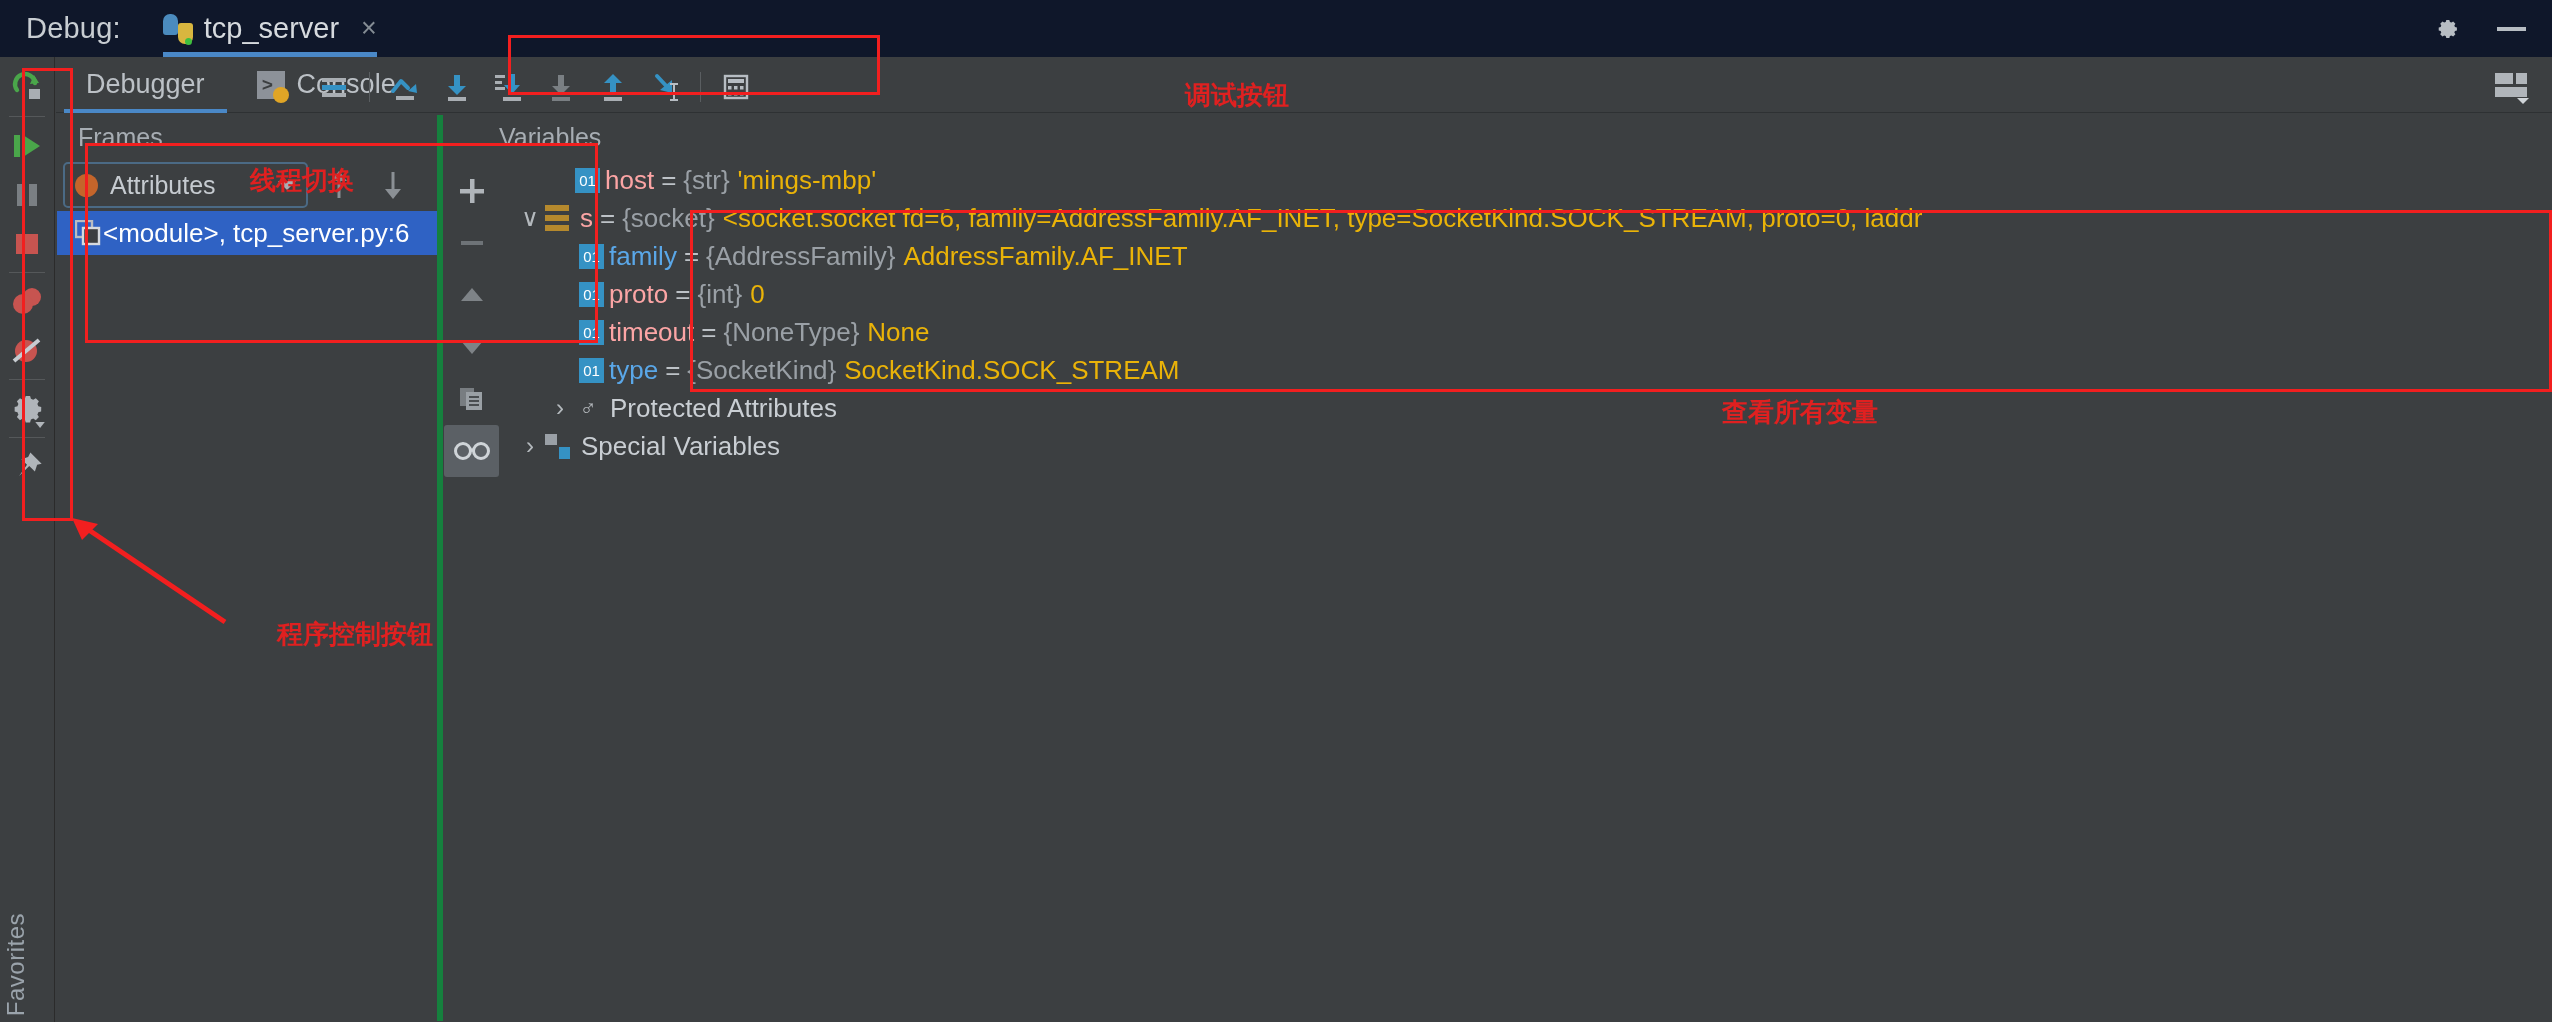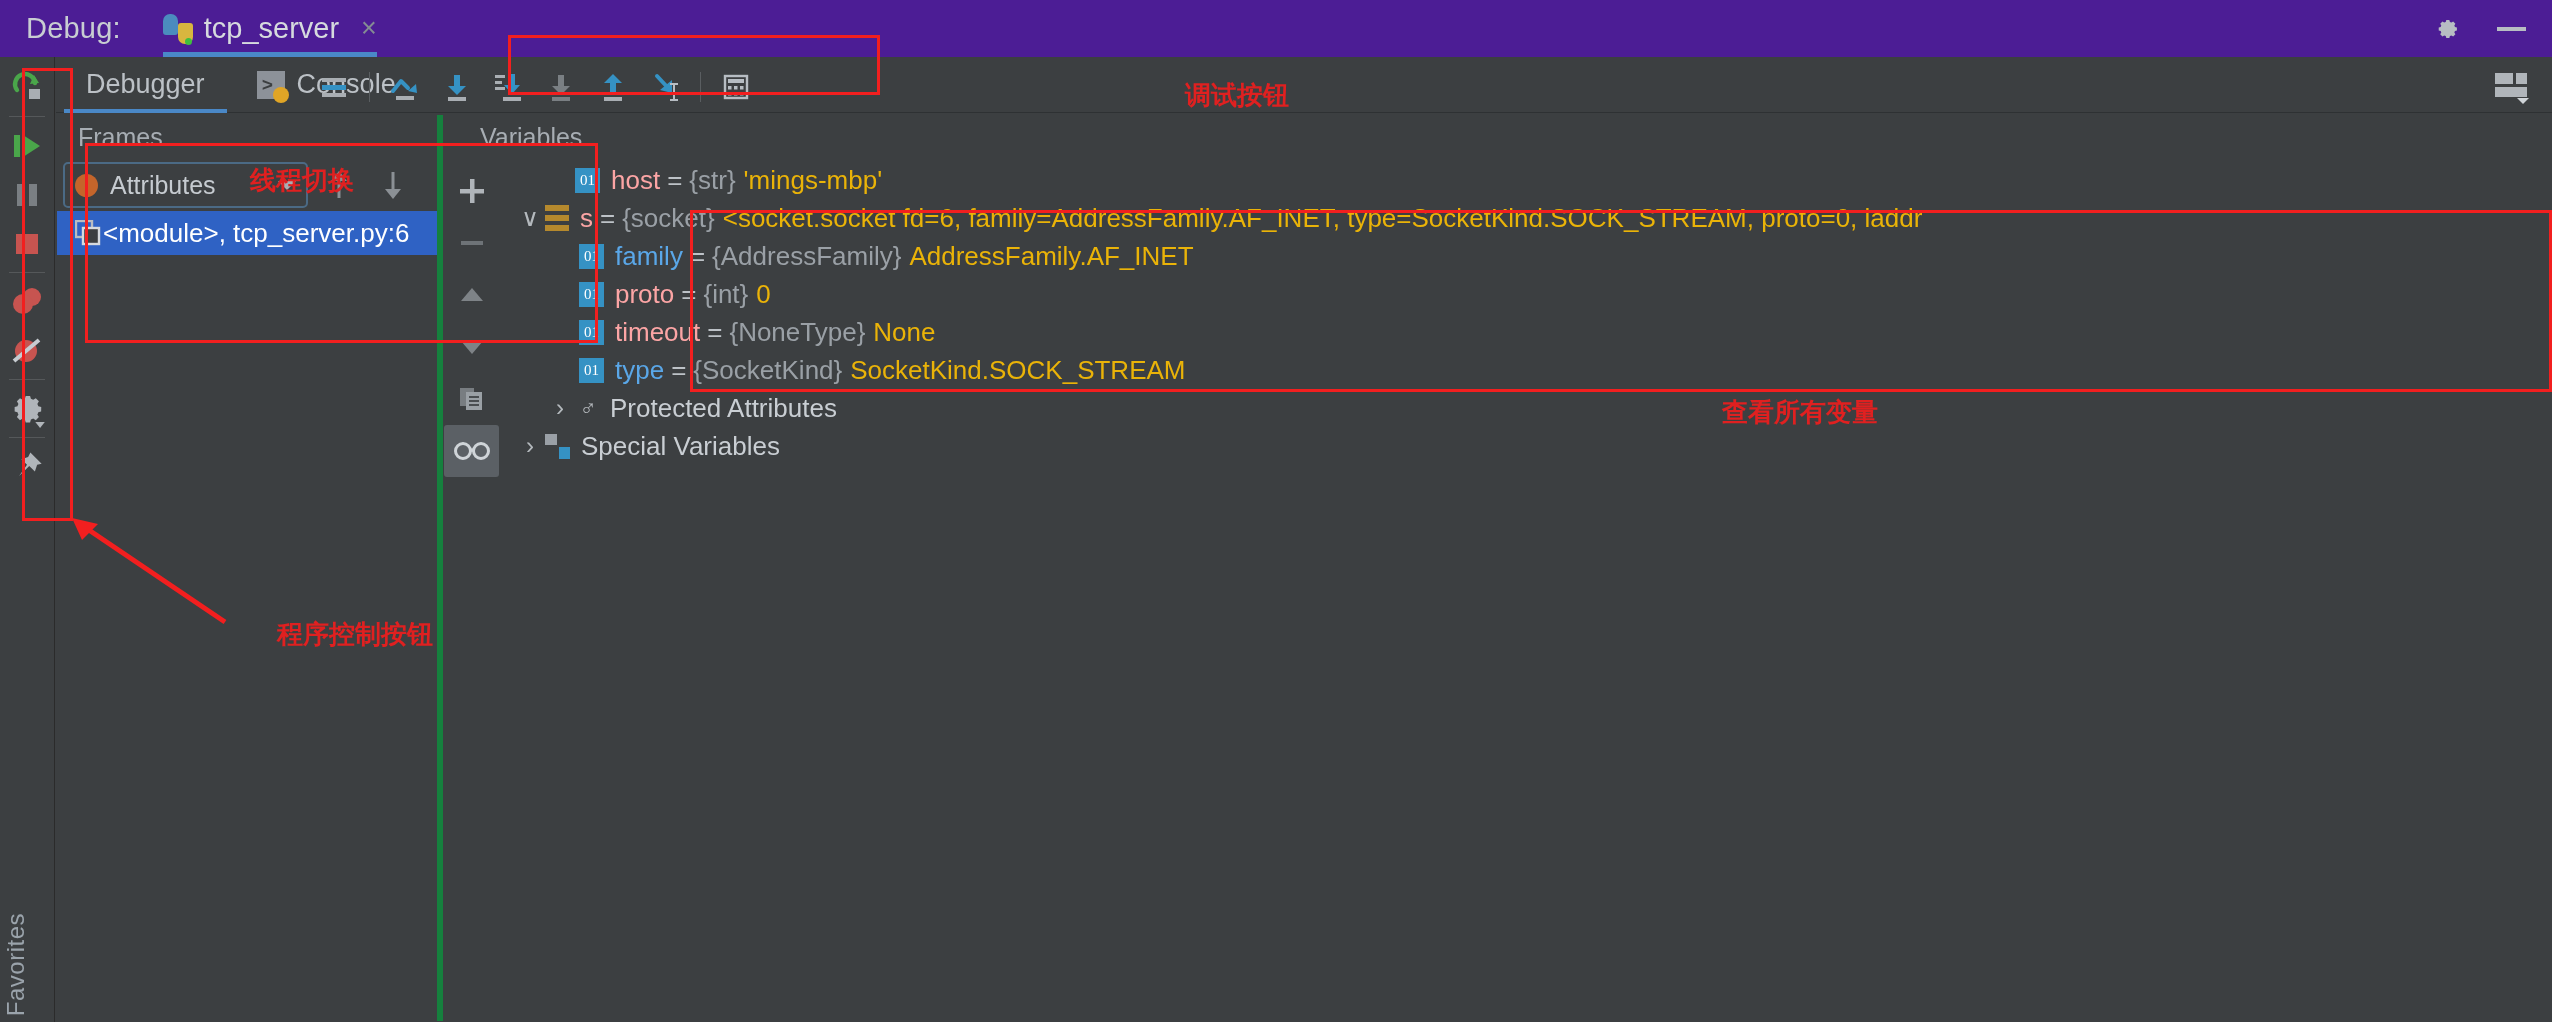--- a/index.html
+++ b/index.html
@@ -7,21 +7,21 @@
     width: 2552px; height: 1022px;
     background: #3c3f41;
     font-family: "Liberation Sans", "DejaVu Sans", sans-serif;
     overflow: hidden;
   }
   #app { position: relative; width: 2552px; height: 1022px; background: #3c3f41; }
 
   
   .titlebar {
     position: absolute; left: 0; top: 0; width: 2552px; height: 57px;
-    background: #4c1d95;
+    background: #0f172a;
     display: flex; align-items: center;
   }
   .titlebar-label {
     margin-left: 26px; color: #c8cdd2; font-size: 29px; letter-spacing: .2px;
   }
   .tab-run {
     display: flex; align-items: center; gap: 11px; margin-left: 42px;
     height: 57px; position: relative;
   }
   .tab-run-title { color: #d6dade; font-size: 29px; }
@@ -139,41 +139,41 @@
   .arrow-btn { width: 46px; height: 46px; display:flex;align-items:center;justify-content:center;}
   .frame-item {
     display: flex; align-items: center; gap: 2px; height: 44px;
     background: #2f62c4; padding-left: 18px; color: #ffffff; font-size: 26px;
   }
 
   
   .vars {
     position: absolute; left: 388px; top: 58px; width: 2108px; height: 906px; background: #3c3f41;
   }
-  .vars-hdr { height: 44px; display:flex;align-items:center;padding-left: 36px; color:#a7adb3;font-size:25px;}
+  .vars-hdr { height: 44px; display:flex;align-items:center;padding-left: 22px; color:#a7adb3;font-size:25px;margin-left:33px;}
   .vars-body { position: relative; display: flex; }
   .vars-toolcol {
     width: 55px; padding-top: 6px; display: flex; flex-direction: column;
     align-items: center; gap: 0px;
   }
   .vt-btn { width: 55px; height: 52px; display:flex;align-items:center;justify-content:center;}
   .vt-btn.sel { background: #5b6065; border-radius: 3px; }
   .vars-tree { flex: 1; padding-top: 2px; overflow: hidden; }
   .vrow {
     display: flex; align-items: center; height: 38px;
     font-size: 26px; white-space: nowrap;
   }
   .vrow .twisty {
     width: 30px; text-align:center; color:#b4b9bd; font-size: 24px; flex:0 0 auto;
   }
   .vrow .spacer-1 { width: 30px; flex: 0 0 auto; }
   .vbadge {
     width: 25px; height: 25px; background: #3592c4; color: #ffffff;
     font-size: 15px; line-height: 25px; text-align: center; flex: 0 0 auto;
-    margin-right: 11px; font-family: Liberation Serif, serif;
+    margin-right: 5px; font-family: Liberation Sans, sans-serif;
   }
   .sock-icon {
     width: 24px; height: 26px; flex: 0 0 auto; margin-right: 11px;
     display:flex;flex-direction:column;justify-content:space-between;
   }
   .sock-icon i { display:block; height:6px; background:#b5892d; }
   .key-icon { width: 26px; text-align:center; color:#b5b9bd; font-size:23px; flex:0 0 auto; margin-right: 9px;}
   .spec-icon {
     width: 25px; height: 25px; flex:0 0 auto; margin-right: 11px;
     display:grid; grid-template-columns:1fr 1fr; grid-template-rows:1fr 1fr; gap:2px;

